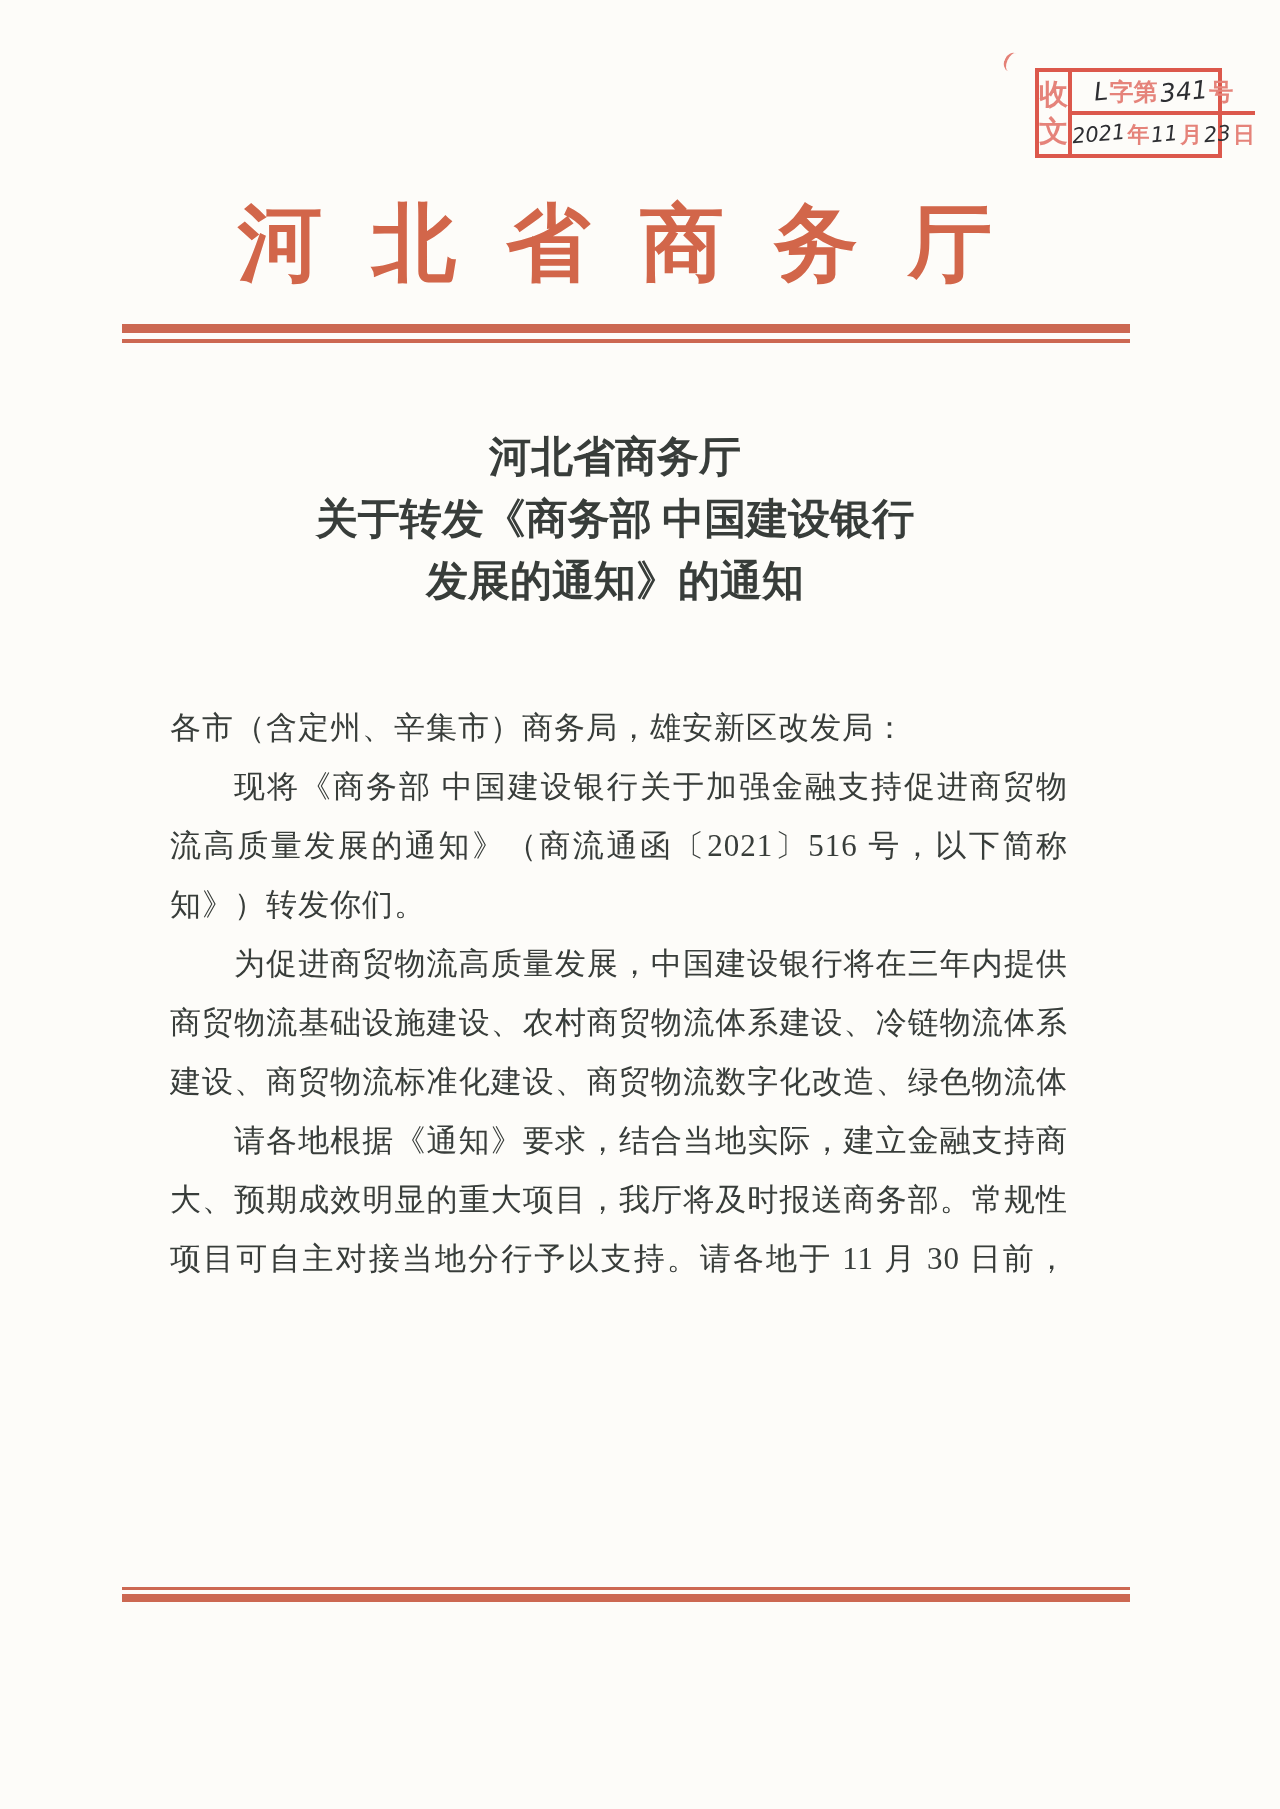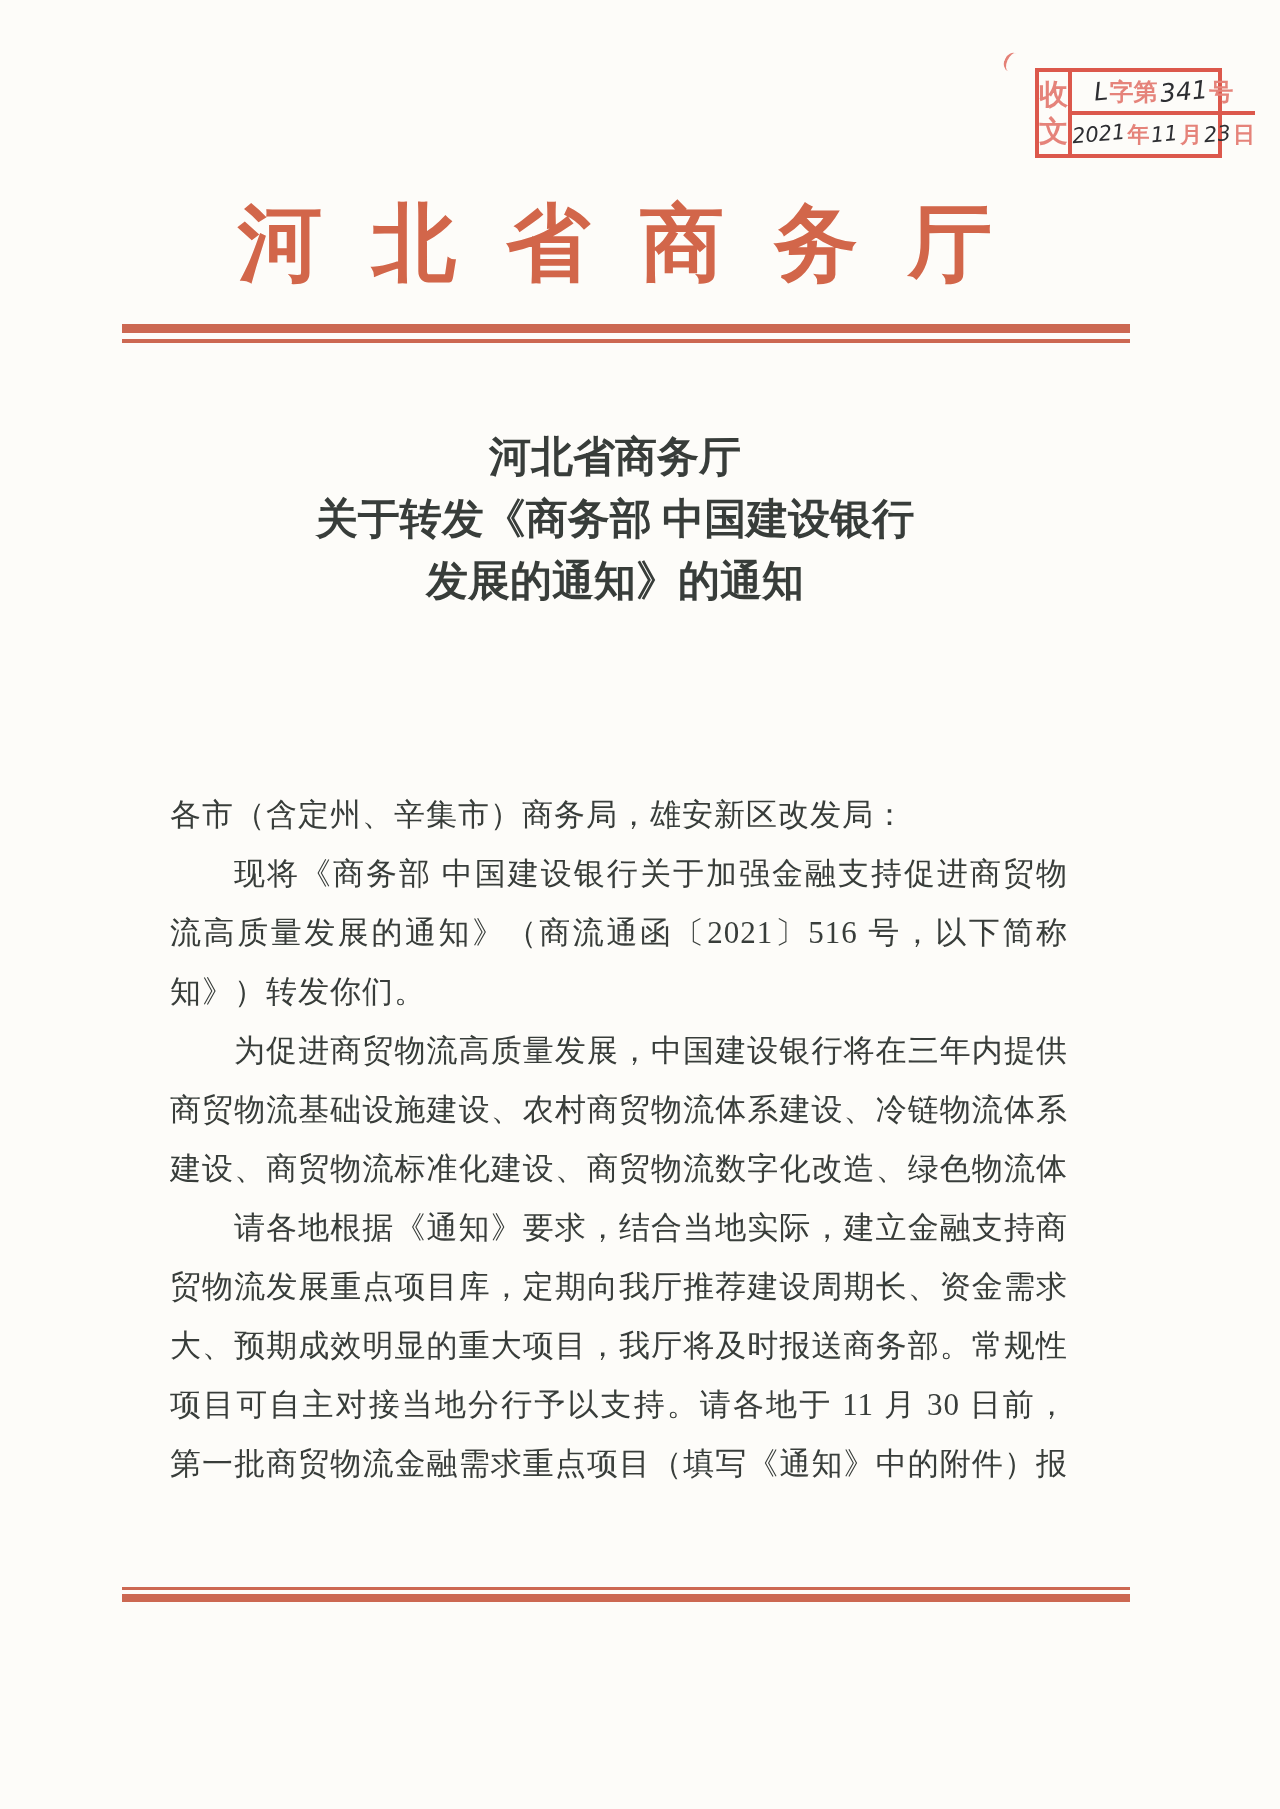--- a/index.html
+++ b/index.html
@@ -51,21 +51,21 @@
   .rule.t-thin{top:339px; height:4px;}
   .rule.b-thin{top:1587px; height:3px;}
   .rule.b-thick{top:1594px; height:8px;}
   
   .doc-title{
     position:absolute; left:0; top:426px; width:1230px; text-align:center;
     color:var(--text); font-weight:bold; font-size:42px; line-height:62px;
   }
   
   .body-text{
-    position:absolute; left:170px; top:785px; width:898px;
+    position:absolute; left:170px; top:698px; width:898px;
     color:var(--text); font-size:31px; line-height:59px; letter-spacing:1px;
   }
   .body-line{height:59px; white-space:nowrap;}
   .body-line.indent{padding-left:64px;}
   .body-line.justify{text-align:justify; text-align-last:justify; white-space:normal; overflow:hidden;}
 </style>
 </head>
 <body>
 
 <div class="page">
@@ -108,22 +108,20 @@
 
   <div class="body-text">
       <div class="body-line">各市（含定州、辛集市）商务局，雄安新区改发局：</div>
       <div class="body-line indent justify">现将《商务部 中国建设银行关于加强金融支持促进商贸物</div>
       <div class="body-line justify">流高质量发展的通知》（商流通函〔2021〕516 号，以下简称《通</div>
       <div class="body-line">知》）转发你们。</div>
       <div class="body-line indent justify">为促进商贸物流高质量发展，中国建设银行将在三年内提供</div>
       <div class="body-line justify">商贸物流基础设施建设、农村商贸物流体系建设、冷链物流体系</div>
       <div class="body-line justify">建设、商贸物流标准化建设、商贸物流数字化改造、绿色物流体</div>
       <div class="body-line indent justify">请各地根据《通知》要求，结合当地实际，建立金融支持商</div>
-      <div class="body-line justify">贸物流发展重点项目库，定期向我厅推荐建设周期长、资金需求</div>
       <div class="body-line justify">大、预期成效明显的重大项目，我厅将及时报送商务部。常规性</div>
       <div class="body-line justify">项目可自主对接当地分行予以支持。请各地于 11 月 30 日前，将</div>
-      <div class="body-line justify">第一批商贸物流金融需求重点项目（填写《通知》中的附件）报</div>
     </div>
 
   <div class="rule b-thin"></div>
   <div class="rule b-thick"></div>
 
 </div>
 
 </body></html>

